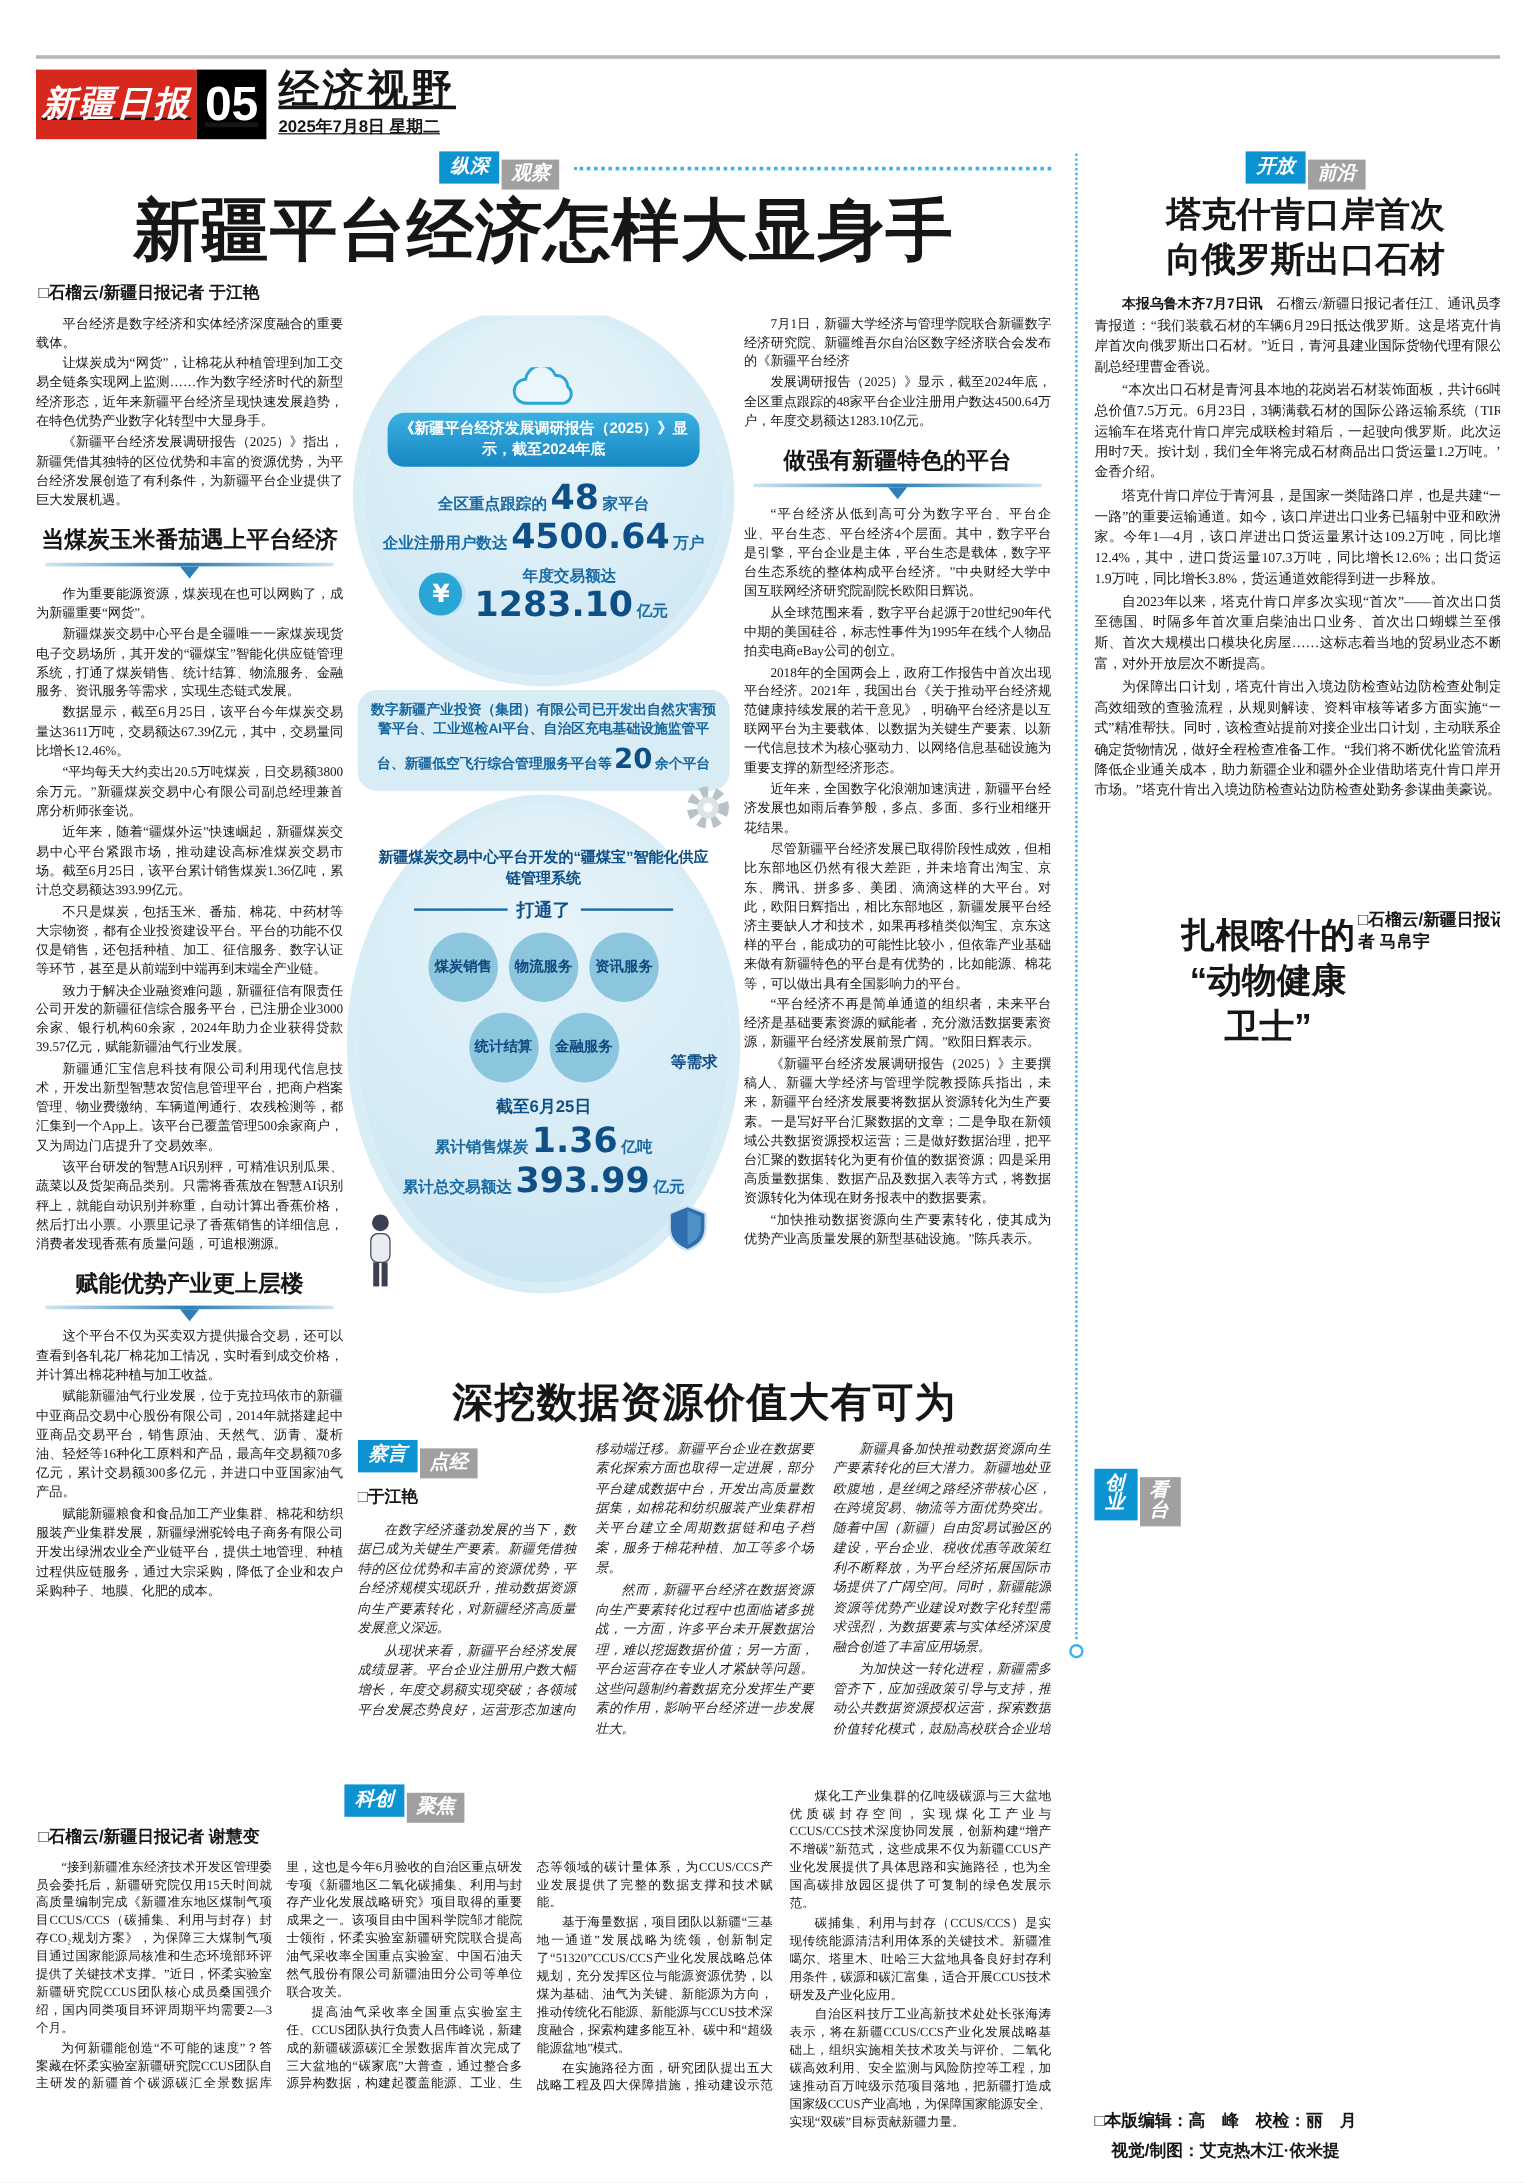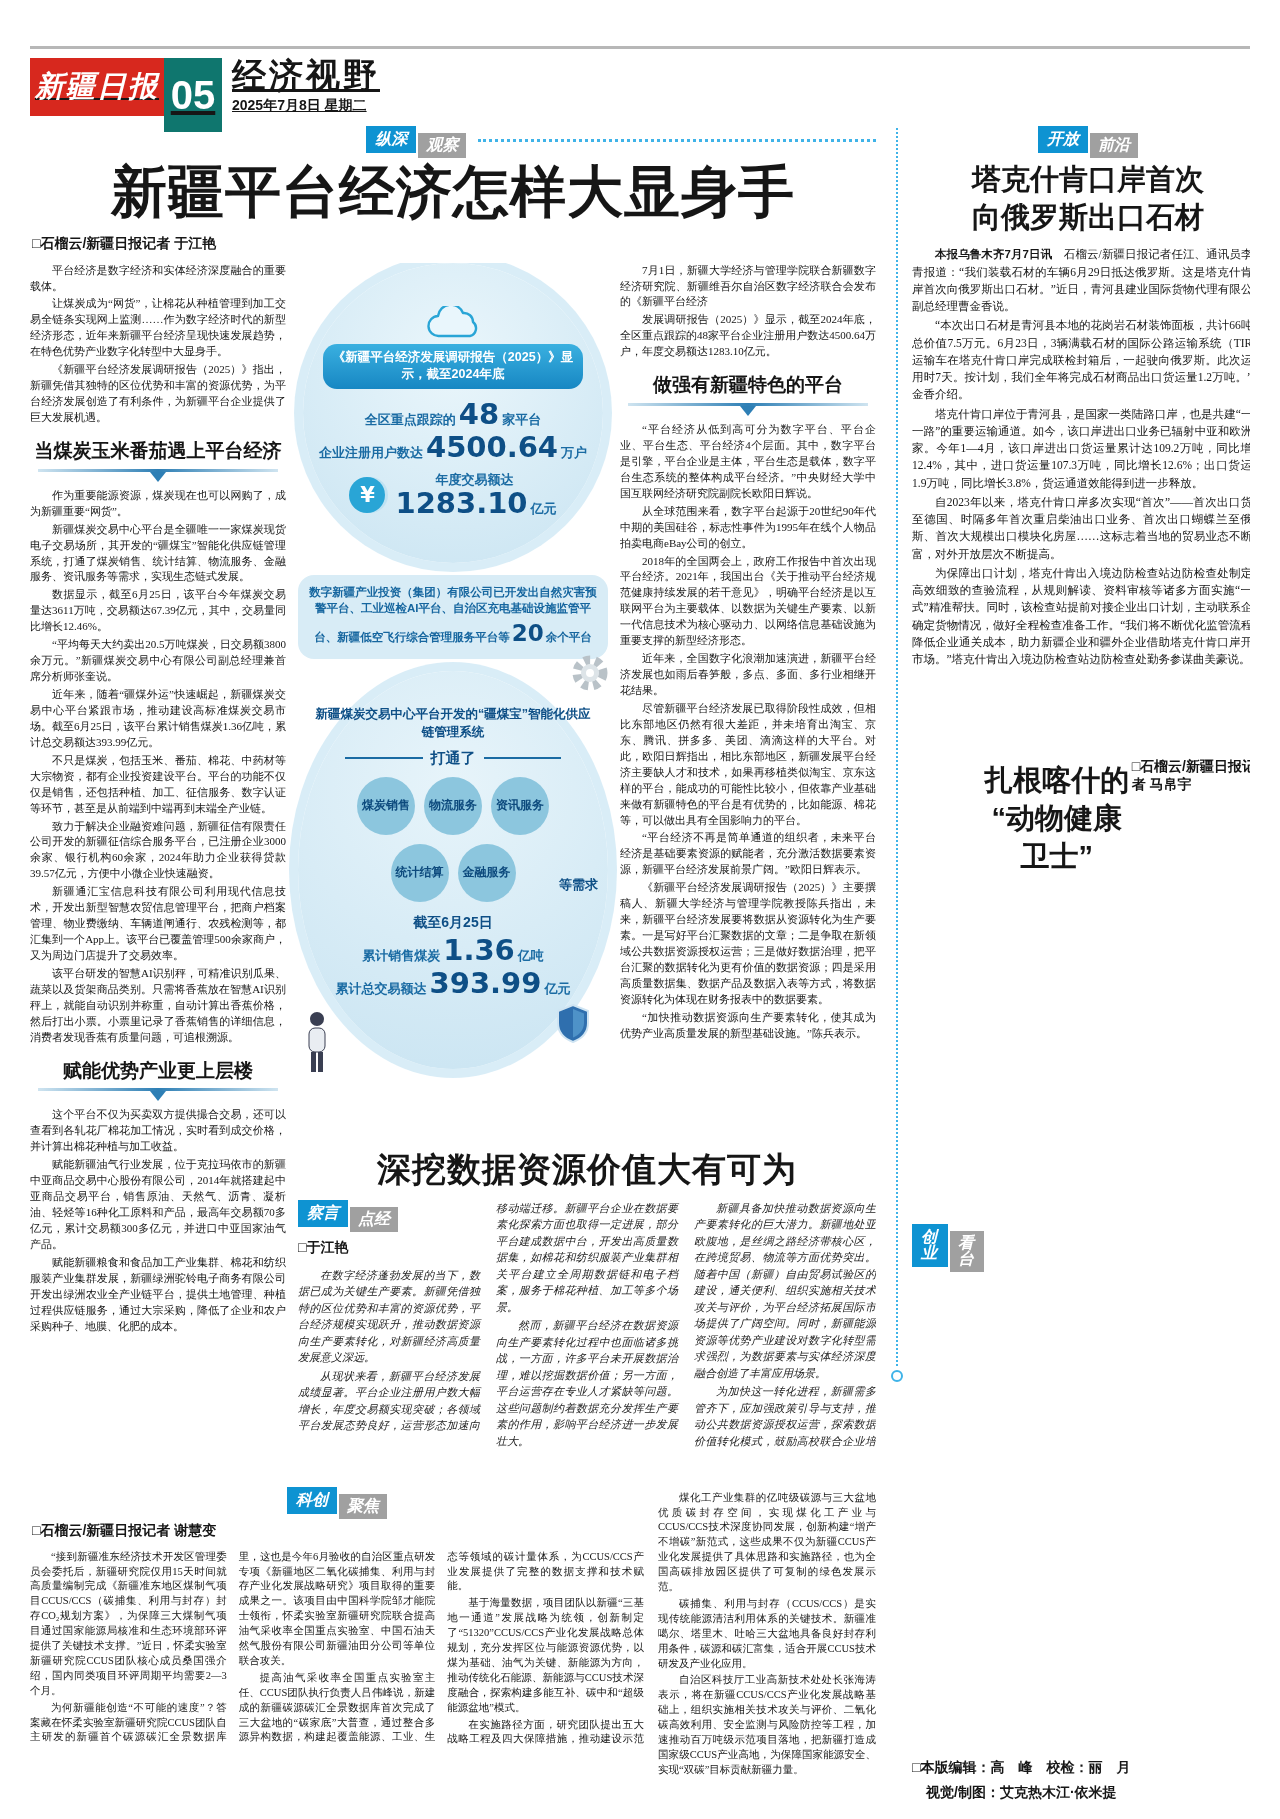--- a/index.html
+++ b/index.html
@@ -4,21 +4,21 @@
 <style>
   html,body{margin:0;padding:0;background:#e8e8e8;}
   .page{position:relative;width:1280px;height:1819px;margin:0 auto;background:#fff;
         font-family:"Liberation Serif",serif;color:#161616;box-sizing:border-box;
         padding:46px 30px 0;overflow:hidden;}
   .top-rule{height:3px;background:#b7b7b7;margin-bottom:9px;}
   header{display:flex;align-items:flex-start;height:64px;margin-bottom:4px;text-decoration:underline;}
   .logo-box{width:134px;height:58px;background:#d7281e;color:#fff;display:flex;align-items:center;
             justify-content:center;font-family:"DejaVu Serif",serif;font-weight:bold;font-style:italic;
             font-size:29px;letter-spacing:2px;}
-  .pagenum{width:58px;height:74px;background:#0f766e;color:#fff;display:flex;align-items:center;
+  .pagenum{width:58px;height:58px;background:#000000;color:#fff;display:flex;align-items:center;
            justify-content:center;font:bold 40px "Liberation Sans",sans-serif;}
   .section-block{margin-left:10px;}
   .section-title{font:bold 34px/1.05 "Liberation Sans",sans-serif;letter-spacing:3px;}
   .date-line{font:bold 14px "Liberation Sans",sans-serif;margin-top:3px;}
 
   .content{display:flex;height:1692px;overflow:hidden;}
   .main-col{width:846px;flex:none;}
   .sidebar{width:352px;flex:none;margin-left:20px;padding-left:16px;position:relative;
            display:flex;flex-direction:column;}
   .sidebar::before{content:"";position:absolute;left:0;top:2px;height:1238px;border-left:2px dotted #3fb3e8;}
@@ -153,21 +153,21 @@
             </div>
           <h3 class="subhead">当煤炭玉米番茄遇上平台经济</h3>
           <div class="sh-line"></div>
           <div>
               <p class="para">作为重要能源资源，煤炭现在也可以网购了，成为新疆重要“网货”。</p>
               <p class="para">新疆煤炭交易中心平台是全疆唯一一家煤炭现货电子交易场所，其开发的“疆煤宝”智能化供应链管理系统，打通了煤炭销售、统计结算、物流服务、金融服务、资讯服务等需求，实现生态链式发展。</p>
               <p class="para">数据显示，截至6月25日，该平台今年煤炭交易量达3611万吨，交易额达67.39亿元，其中，交易量同比增长12.46%。</p>
               <p class="para">“平均每天大约卖出20.5万吨煤炭，日交易额3800余万元。”新疆煤炭交易中心有限公司副总经理兼首席分析师张奎说。</p>
               <p class="para">近年来，随着“疆煤外运”快速崛起，新疆煤炭交易中心平台紧跟市场，推动建设高标准煤炭交易市场。截至6月25日，该平台累计销售煤炭1.36亿吨，累计总交易额达393.99亿元。</p>
               <p class="para">不只是煤炭，包括玉米、番茄、棉花、中药材等大宗物资，都有企业投资建设平台。平台的功能不仅仅是销售，还包括种植、加工、征信服务、数字认证等环节，甚至是从前端到中端再到末端全产业链。</p>
-              <p class="para">致力于解决企业融资难问题，新疆征信有限责任公司开发的新疆征信综合服务平台，已注册企业3000余家、银行机构60余家，2024年助力企业获得贷款39.57亿元，方便中小微企业快速融资。</p>
+              <p class="para">致力于解决企业融资难问题，新疆征信有限责任公司开发的新疆征信综合服务平台，已注册企业3000余家、银行机构60余家，2024年助力企业获得贷款39.57亿元，赋能新疆油气行业发展。</p>
               <p class="para">新疆通汇宝信息科技有限公司利用现代信息技术，开发出新型智慧农贸信息管理平台，把商户档案管理、物业费缴纳、车辆道闸通行、农残检测等，都汇集到一个App上。该平台已覆盖管理500余家商户，又为周边门店提升了交易效率。</p>
               <p class="para">该平台研发的智慧AI识别秤，可精准识别瓜果、蔬菜以及货架商品类别。只需将香蕉放在智慧AI识别秤上，就能自动识别并称重，自动计算出香蕉价格，然后打出小票。小票里记录了香蕉销售的详细信息，消费者发现香蕉有质量问题，可追根溯源。</p>
             </div>
           <h3 class="subhead">赋能优势产业更上层楼</h3>
           <div class="sh-line"></div>
           <div>
               <p class="para">这个平台不仅为买卖双方提供撮合交易，还可以查看到各轧花厂棉花加工情况，实时看到成交价格，并计算出棉花种植与加工收益。</p>
               <p class="para">赋能新疆油气行业发展，位于克拉玛依市的新疆中亚商品交易中心股份有限公司，2014年就搭建起中亚商品交易平台，销售原油、天然气、沥青、凝析油、轻烃等16种化工原料和产品，最高年交易额70多亿元，累计交易额300多亿元，并进口中亚国家油气产品。</p>
               <p class="para">赋能新疆粮食和食品加工产业集群、棉花和纺织服装产业集群发展，新疆绿洲驼铃电子商务有限公司开发出绿洲农业全产业链平台，提供土地管理、种植过程供应链服务，通过大宗采购，降低了企业和农户采购种子、地膜、化肥的成本。</p>
             </div>
@@ -264,21 +264,21 @@
               <span class="tagpair">
                 <i class="tag-blue">察言</i>
                 <i class="tag-gray">点经</i>
               </span>
               <div class="op-byline">□于江艳</div>
             </div>
             <div>
                 <p class="kai">在数字经济蓬勃发展的当下，数据已成为关键生产要素。新疆凭借独特的区位优势和丰富的资源优势，平台经济规模实现跃升，推动数据资源向生产要素转化，对新疆经济高质量发展意义深远。</p>
                 <p class="kai">从现状来看，新疆平台经济发展成绩显著。平台企业注册用户数大幅增长，年度交易额实现突破；各领域平台发展态势良好，运营形态加速向移动端迁移。新疆平台企业在数据要素化探索方面也取得一定进展，部分平台建成数据中台，开发出高质量数据集，如棉花和纺织服装产业集群相关平台建立全周期数据链和电子档案，服务于棉花种植、加工等多个场景。</p>
                 <p class="kai">然而，新疆平台经济在数据资源向生产要素转化过程中也面临诸多挑战，一方面，许多平台未开展数据治理，难以挖掘数据价值；另一方面，平台运营存在专业人才紧缺等问题。这些问题制约着数据充分发挥生产要素的作用，影响平台经济进一步发展壮大。</p>
-                <p class="kai">新疆具备加快推动数据资源向生产要素转化的巨大潜力。新疆地处亚欧腹地，是丝绸之路经济带核心区，在跨境贸易、物流等方面优势突出。随着中国（新疆）自由贸易试验区的建设，通关便利、组织实施相关技术攻关与评价，为平台经济拓展国际市场提供了广阔空间。同时，新疆能源资源等优势产业建设对数字化转型需求强烈，为数据要素与实体经济深度融合创造了丰富应用场景。</p>
+                <p class="kai">新疆具备加快推动数据资源向生产要素转化的巨大潜力。新疆地处亚欧腹地，是丝绸之路经济带核心区，在跨境贸易、物流等方面优势突出。随着中国（新疆）自由贸易试验区的建设，平台企业、税收优惠等政策红利不断释放，为平台经济拓展国际市场提供了广阔空间。同时，新疆能源资源等优势产业建设对数字化转型需求强烈，为数据要素与实体经济深度融合创造了丰富应用场景。</p>
                 <p class="kai">为加快这一转化进程，新疆需多管齐下，应加强政策引导与支持，推动公共数据资源授权运营，探索数据价值转化模式，鼓励高校联合企业培养数字人才，全面提升新疆平台经济的影响力和竞争力。</p>
               </div>
           </div>
         </section>
       </div>
 
       <section class="carbon">
         <div class="carbon-left">
           <div class="tag-row center">
             <span class="tagpair">

